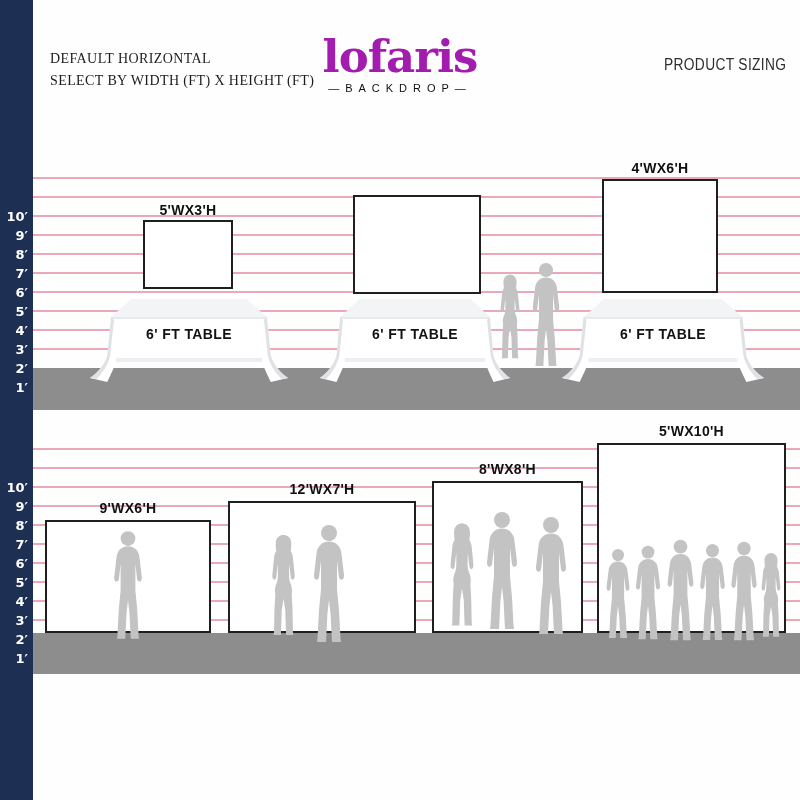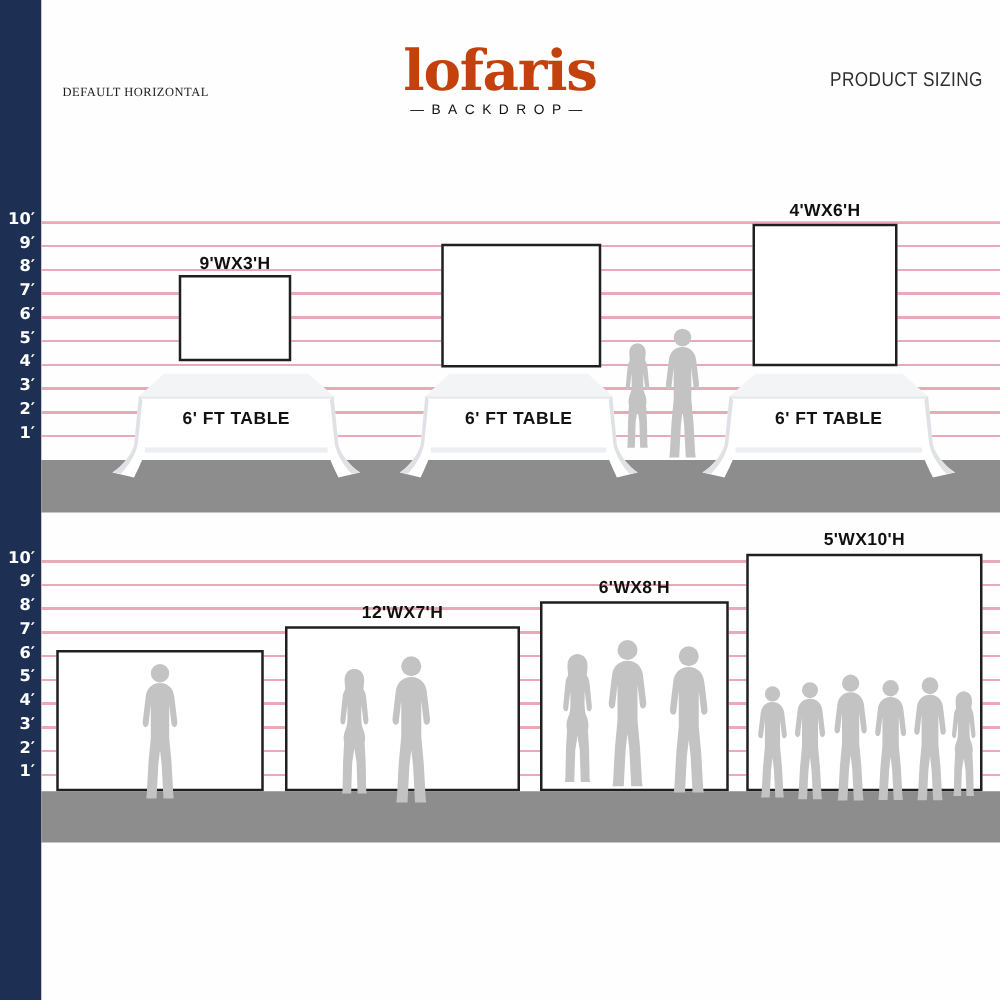--- a/index.html
+++ b/index.html
@@ -4,28 +4,28 @@
 <style>
   html,body{margin:0;padding:0;background:#ffffff;}
   .canvas{
     position:relative;width:800px;height:800px;background:#fffefe;overflow:hidden;
     font-family:"Liberation Sans",sans-serif;
   }
   
   .navy-bar{position:absolute;left:0;top:0;width:33px;height:800px;background:var(--navy,#1d2f52);}
   .tick{
     position:absolute;left:0;width:28px;text-align:right;
-    font:700 13px "DejaVu Sans",sans-serif;color:#fff;z-index:4;letter-spacing:0;
+    font:700 13px "DejaVu Sans",sans-serif;color:#fff;z-index:4;letter-spacing:0;margin-top:41px;
   }
   
-  .subtitle{position:absolute;left:50px;top:64px;color:#1c1c1c;
-    font-family:"Liberation Serif",serif;font-size:10px;letter-spacing:.4px;line-height:22px;z-index:3;}
+  .subtitle{position:absolute;left:50px;top:48px;color:#1c1c1c;
+    font-family:"Liberation Serif",serif;font-size:14px;letter-spacing:.4px;line-height:22px;z-index:3;}
   .logo{position:absolute;left:290px;top:34px;width:220px;text-align:center;z-index:3;}
   .logo-name{font-family:"DejaVu Serif",serif;font-weight:900;font-size:45px;line-height:46px;
-    letter-spacing:-1px;color:#c2410c;}
+    letter-spacing:-1px;color:#a21caf;}
   .logo-tagline{font-size:11px;letter-spacing:6px;color:#101010;margin-top:2px;white-space:nowrap;}
   .product-sizing{position:absolute;left:664px;top:56px;font-size:16px;letter-spacing:.4px;
     color:#2e2e2e;transform:scaleX(.86);transform-origin:left center;white-space:nowrap;z-index:3;}
   
   .gridlines{position:absolute;left:33px;width:767px;height:174px;z-index:0;
     background-image:repeating-linear-gradient(to bottom,
       var(--pink-line,#e9a9b6) 0px,var(--pink-line,#e9a9b6) 2px,
       transparent 2px,transparent 19px);}
   .floor{position:absolute;left:33px;width:767px;background:var(--floor-gray,#8d8d8d);z-index:1;}
   .backdrop{position:absolute;background:#fff;border:2px solid #1f1f1f;box-sizing:border-box;z-index:2;}
@@ -62,20 +62,21 @@
     </symbol>
   </defs>
 </svg>
 
 <div class="canvas">
 
   <div class="navy-bar"></div>
 
   <div class="subtitle">
     <div>DEFAULT HORIZONTAL</div>
+    <div>SELECT BY WIDTH (FT) X HEIGHT (FT)</div>
   </div>
   <div class="logo">
     <div class="logo-name">lofaris</div>
     <div class="logo-tagline">—BACKDROP—</div>
   </div>
   <div class="product-sizing">PRODUCT SIZING</div>
 
   <div class="gridlines" style="top:177px"></div>
 
   <span class="tick" style="top:168px">10′</span>
@@ -99,21 +100,21 @@
     </svg>
   <svg class="table-svg" style="left:560px;top:298px" width="206" height="86" viewBox="0 0 210 86" preserveAspectRatio="none">
       <use href="#tablecloth"></use>
     </svg>
 
   <div class="table-label" style="left:88px;width:202px;top:326px">6' FT TABLE</div>
   <div class="table-label" style="left:318px;width:194px;top:326px">6' FT TABLE</div>
   <div class="table-label" style="left:560px;width:206px;top:326px">6' FT TABLE</div>
 
   <div class="backdrop" style="left:143px;top:220px;width:90px;height:69px"></div>
-  <div class="size-label" style="left:143px;width:90px;top:202px">9'WX3'H</div>
+  <div class="size-label" style="left:143px;width:90px;top:202px">5'WX3'H</div>
 
   <div class="backdrop" style="left:353px;top:195px;width:128px;height:99px"></div>
 
   <div class="backdrop" style="left:602px;top:179px;width:116px;height:114px"></div>
   <div class="size-label" style="left:592px;width:136px;top:160px">4'WX6'H</div>
 
   <svg class="people" style="left:492px;top:253px" width="76" height="120">
     <use href="#woman" x="0" y="7" width="36" height="113"></use>
     <use href="#man" x="32" y="3" width="44" height="117"></use>
   </svg>
@@ -127,33 +128,34 @@
   <span class="tick" style="top:515px">6′</span>
   <span class="tick" style="top:534px">5′</span>
   <span class="tick" style="top:553px">4′</span>
   <span class="tick" style="top:572px">3′</span>
   <span class="tick" style="top:591px">2′</span>
   <span class="tick" style="top:610px">1′</span>
 
   <div class="floor" style="top:633px;height:41px"></div>
 
   <div class="backdrop" style="left:45px;top:520px;width:166px;height:113px"></div>
+  <div class="size-label" style="left:45px;width:166px;top:500px">9'WX6'H</div>
   <svg class="people" style="left:105px;top:524px" width="46" height="123">
     <use href="#man" x="0" y="0" width="46" height="122"></use>
   </svg>
 
   <div class="backdrop" style="left:228px;top:501px;width:188px;height:132px"></div>
   <div class="size-label" style="left:228px;width:188px;top:481px">12'WX7'H</div>
   <svg class="people" style="left:262px;top:517px" width="95" height="132">
     <use href="#woman" x="0" y="6" width="43" height="124"></use>
     <use href="#man" x="42" y="2" width="50" height="129"></use>
   </svg>
 
   <div class="backdrop" style="left:432px;top:481px;width:151px;height:152px"></div>
-  <div class="size-label" style="left:432px;width:151px;top:461px">6'WX8'H</div>
+  <div class="size-label" style="left:432px;width:151px;top:461px">8'WX8'H</div>
   <svg class="people" style="left:440px;top:497px" width="136" height="149">
     <use href="#woman" x="0" y="8" width="44" height="139"></use>
     <use href="#man" x="37" y="0" width="50" height="147"></use>
     <use href="#man" x="86" y="9" width="50" height="139"></use>
   </svg>
 
   <div class="backdrop" style="left:597px;top:443px;width:189px;height:190px"></div>
   <div class="size-label" style="left:597px;width:189px;top:423px">5'WX10'H</div>
   <svg class="people" style="left:599px;top:527px" width="186" height="128">
     <use href="#man" x="0" y="8" width="38" height="117"></use>

